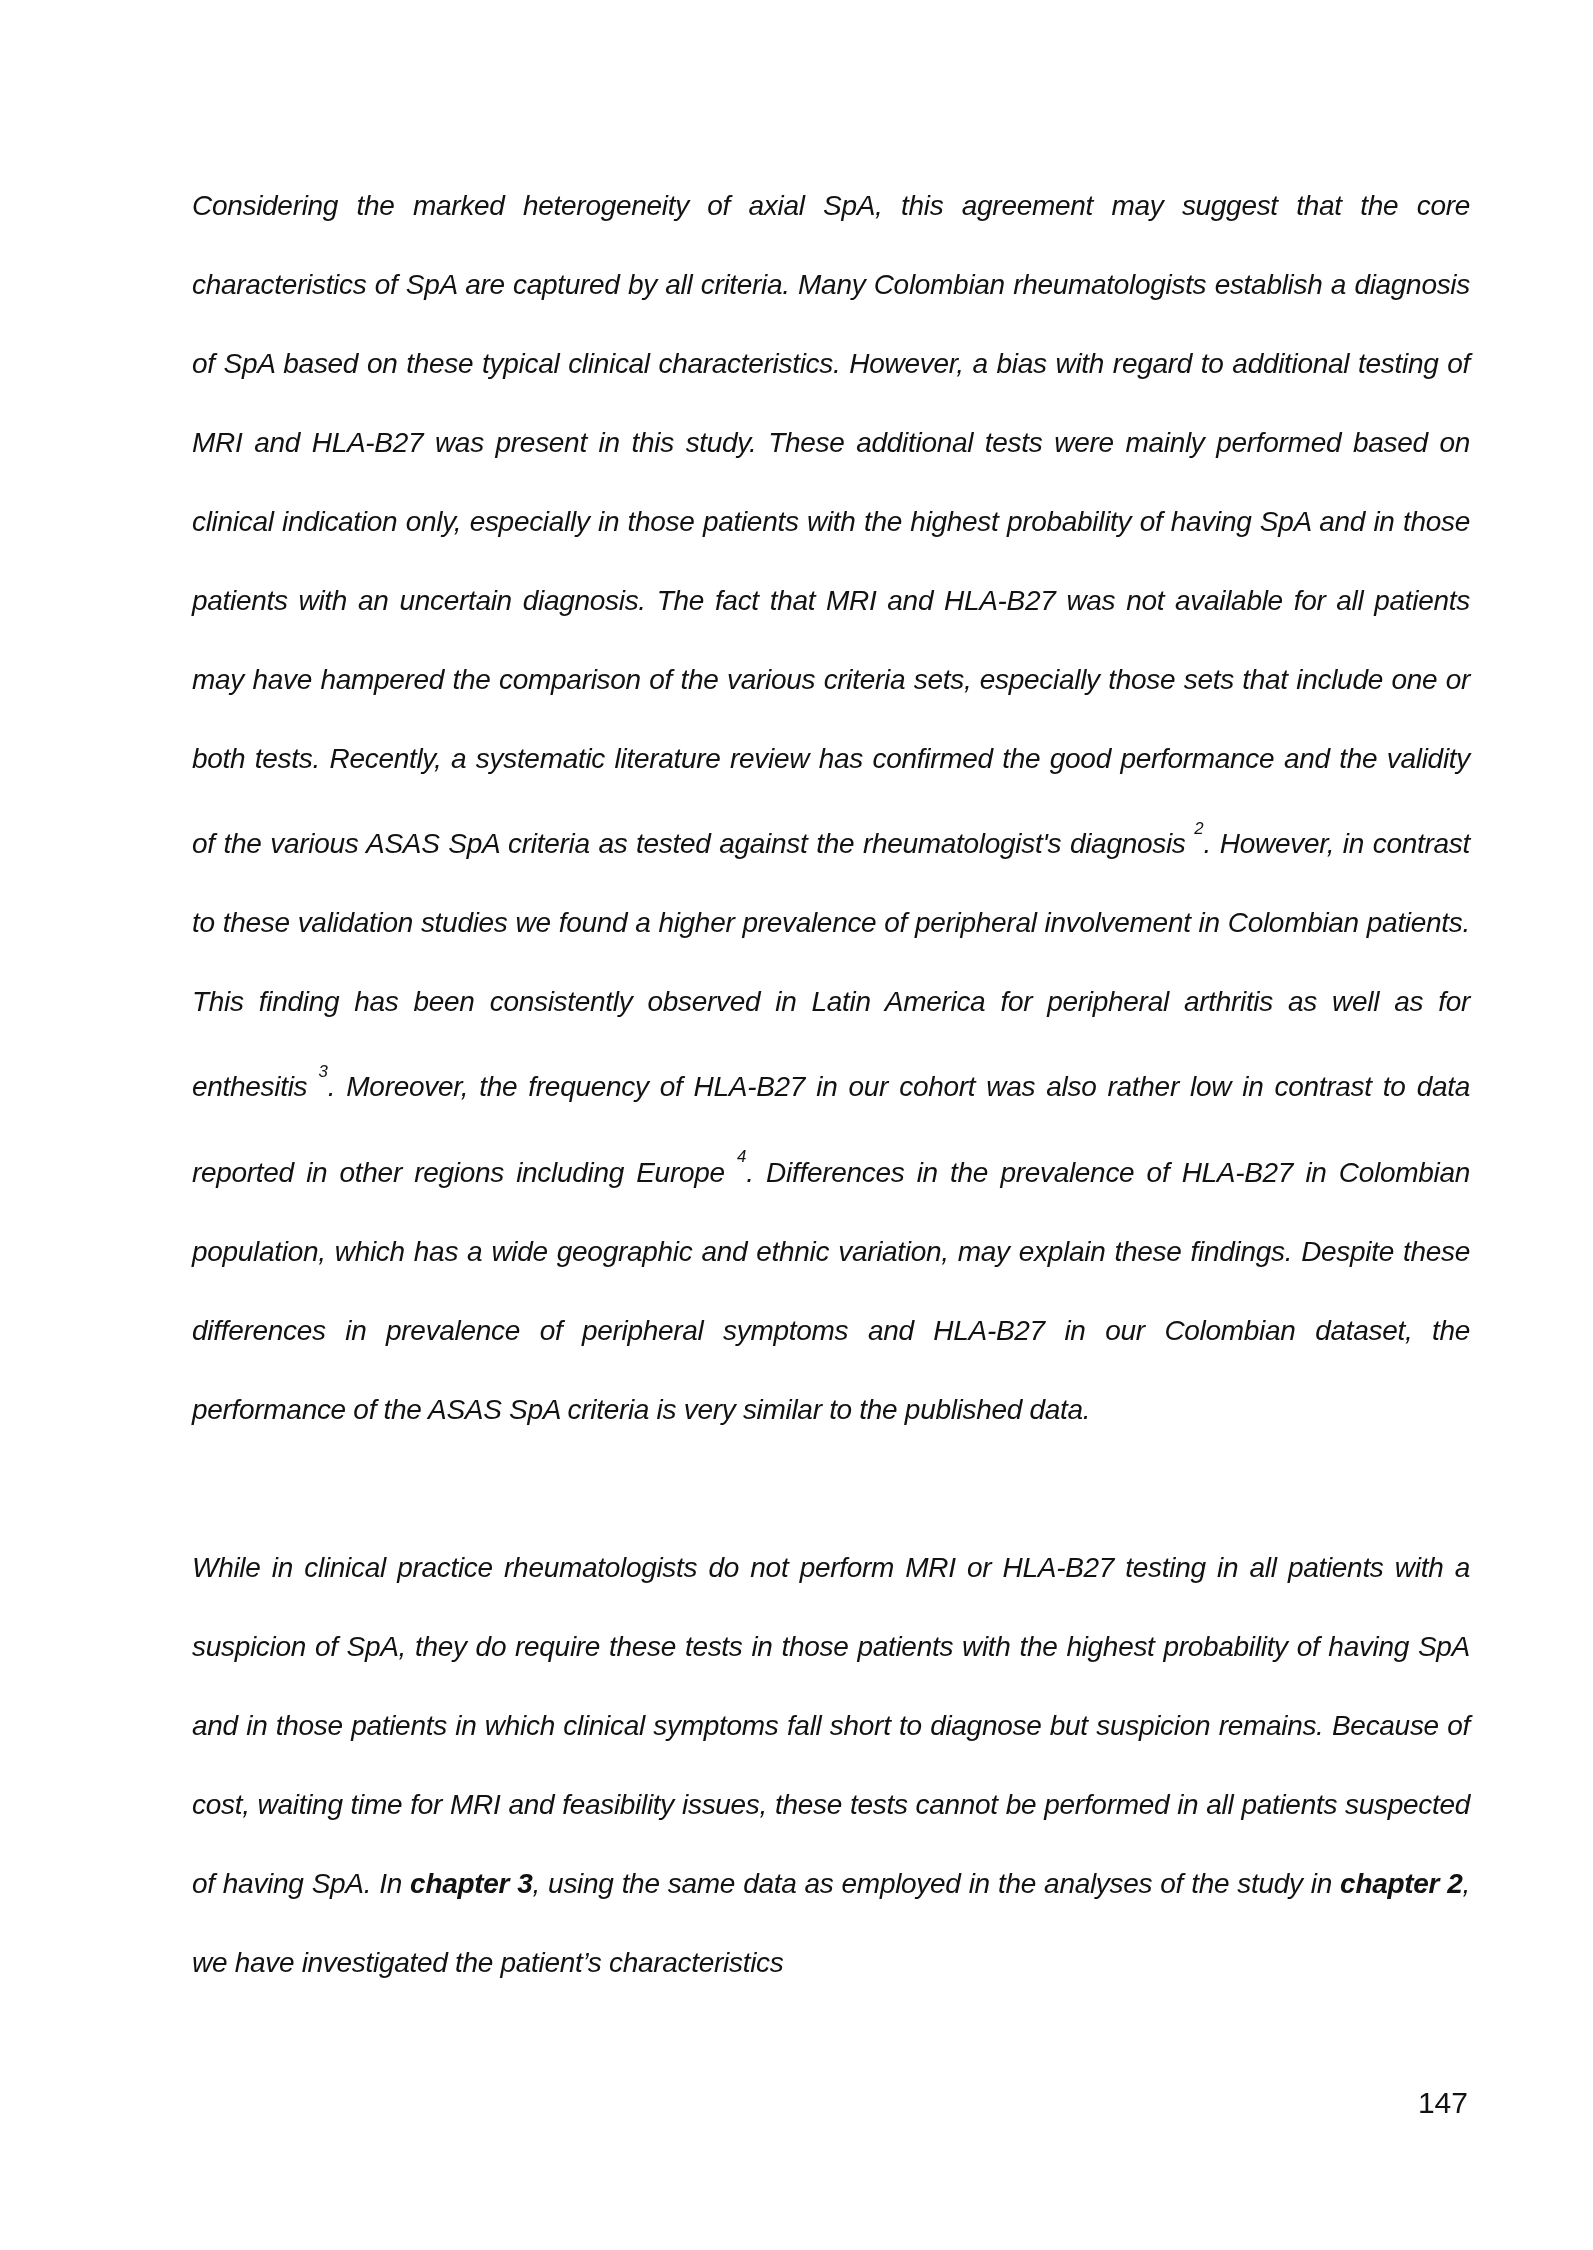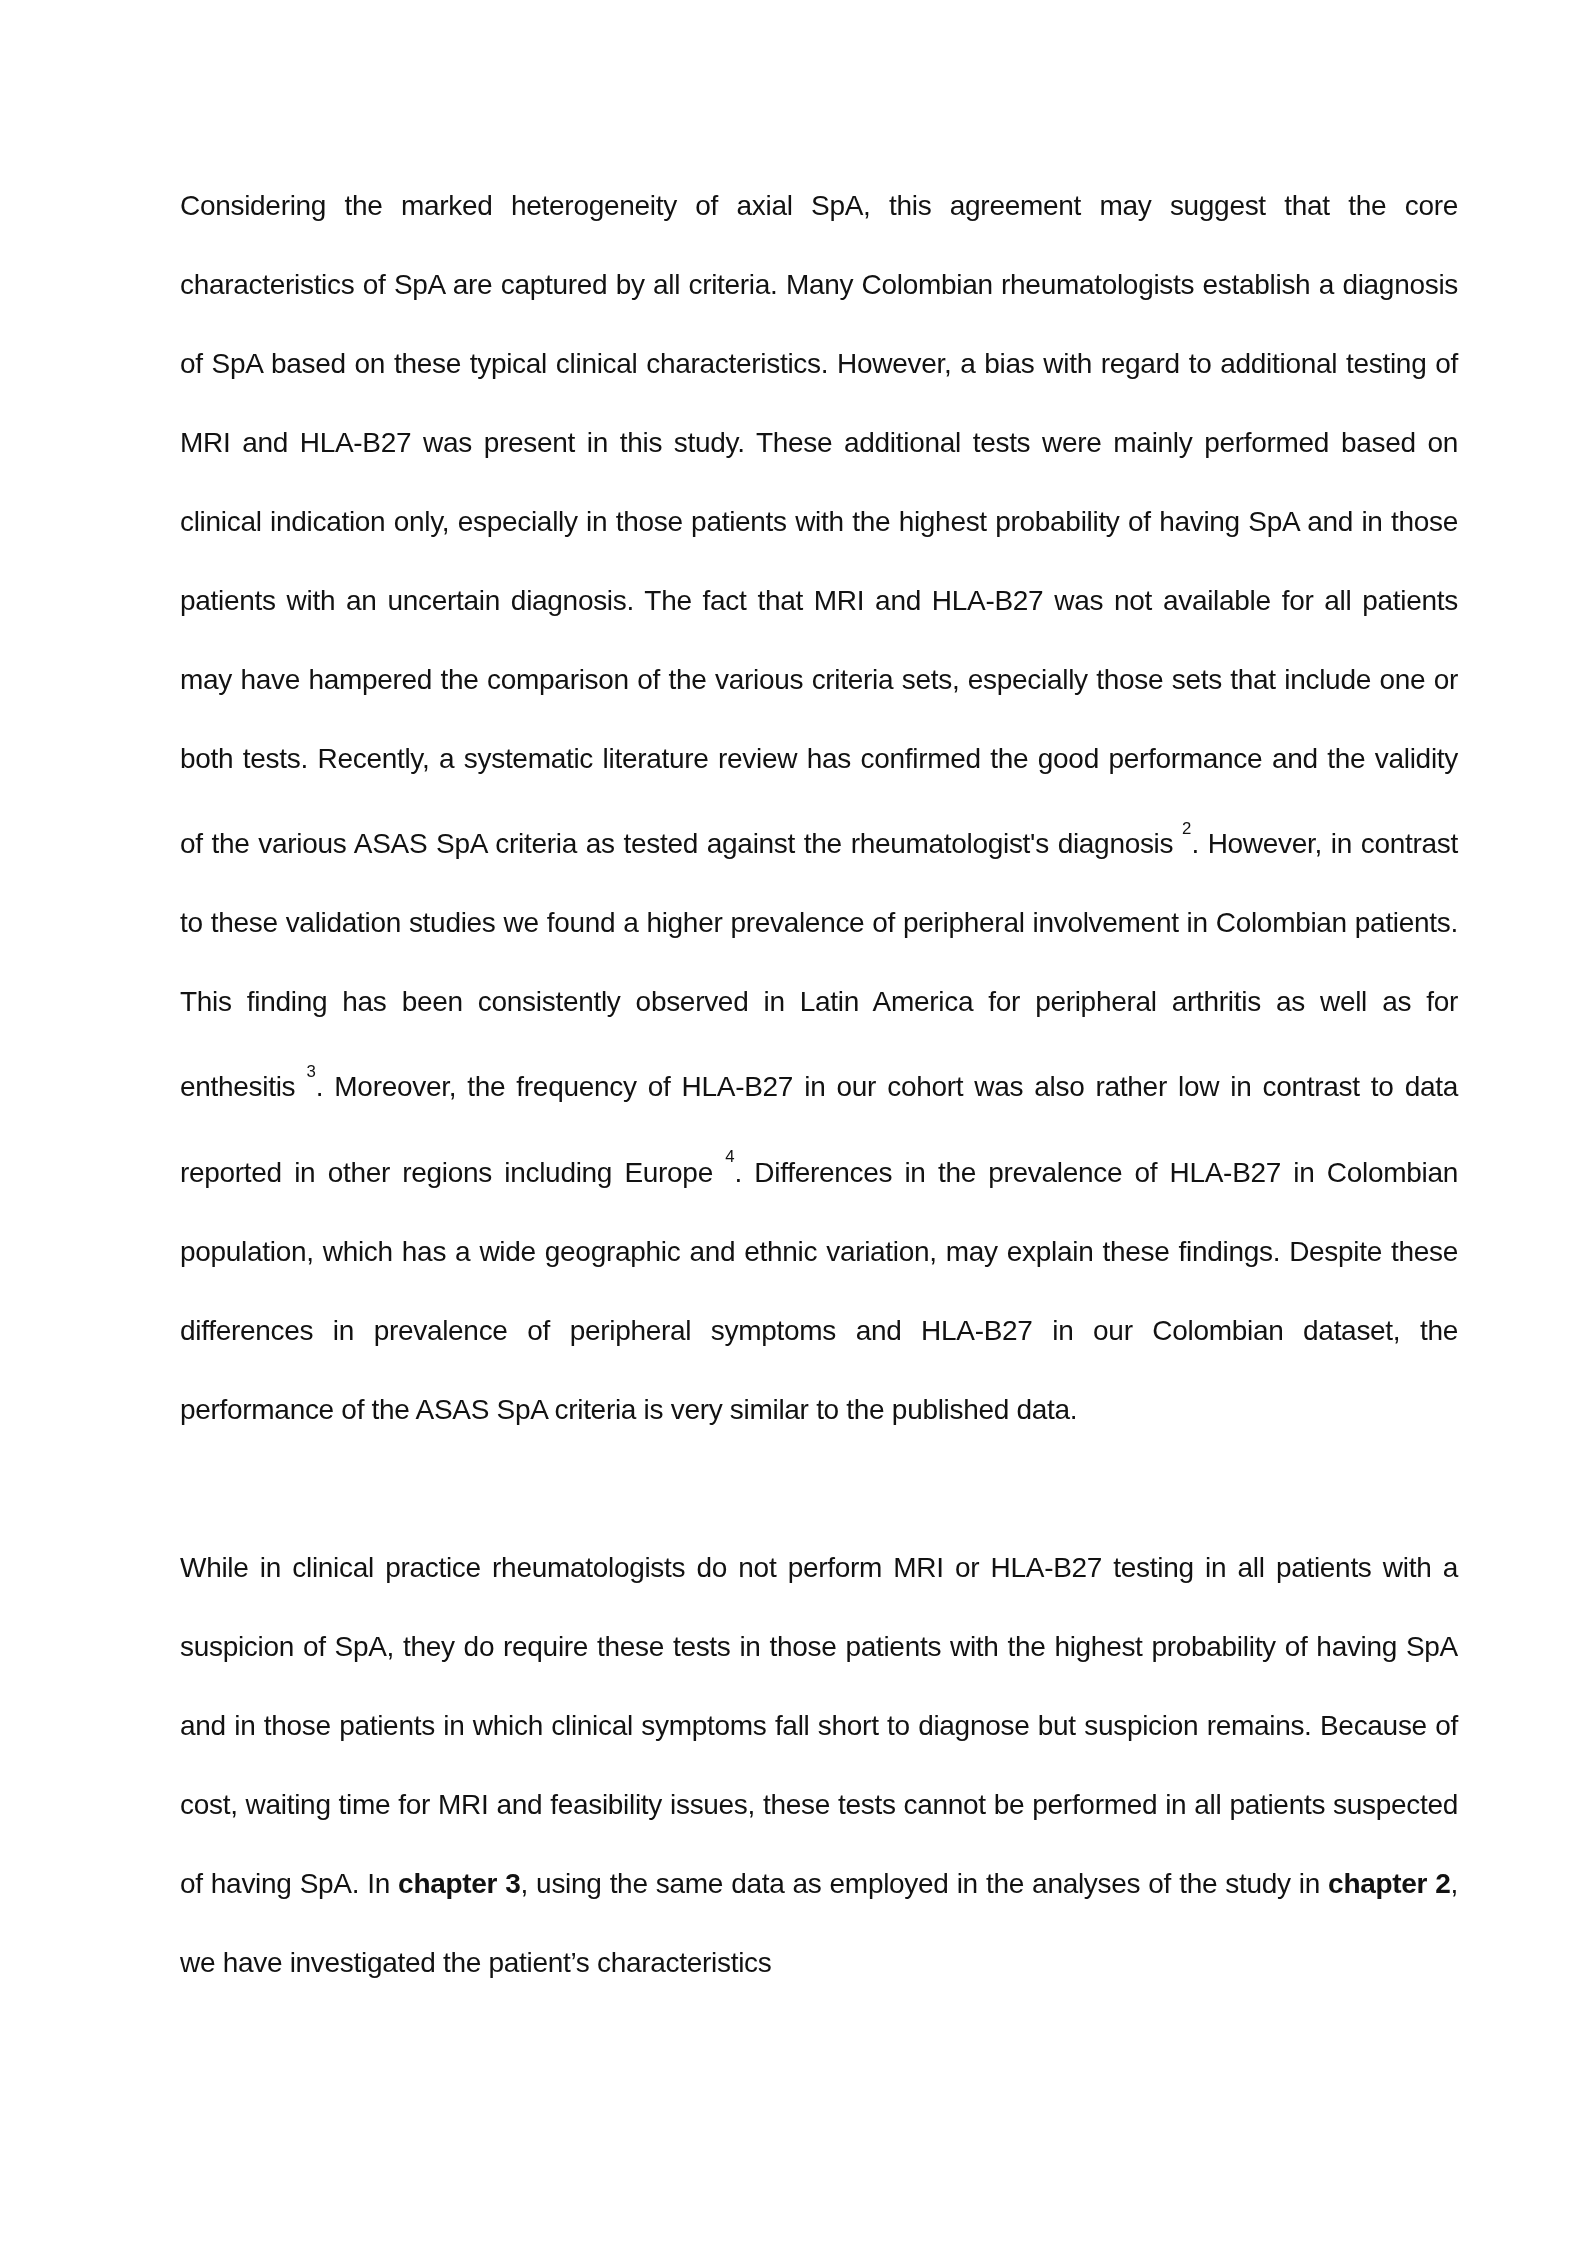--- a/index.html
+++ b/index.html
@@ -14,23 +14,24 @@
     overflow: hidden;
     font-family: "Liberation Sans", sans-serif;
   }
   .page {
     position: absolute;
     inset: 0;
     background: #ffffff;
   }
   .text-block {
     position: absolute;
-    left: 180px;
+    left: 192px;
     top: 166px;
     width: 1278px;
+    font-style: italic;
   }
   p.body-text {
     margin: 0;
     font-size: 28px;
     letter-spacing: -0.3px;
     line-height: 79px;
     color: #121212;
     text-align: justify;
   }
   p.body-text + p.body-text {
@@ -62,14 +63,15 @@
 <div class="page">
 
   <div class="text-block">
 
     <p class="body-text"><span>Considering the marked heterogeneity of axial SpA, this agreement may suggest that the core characteristics of SpA are captured by all criteria. Many Colombian rheumatologists establish a diagnosis of SpA based on these typical clinical characteristics. However, a bias with regard to additional testing of MRI and HLA-B27 was present in this study. These additional tests were mainly performed based on clinical indication only, especially in those patients with the highest probability of having SpA and in those patients with an uncertain diagnosis. The fact that MRI and HLA-B27 was not available for all patients may have hampered the comparison of the various criteria sets, especially those sets that include one or both tests. Recently, a systematic literature review has confirmed the good performance and the validity of the various ASAS SpA criteria as tested against the rheumatologist's diagnosis </span><sup class="ref-sup">2</sup><span>. However, in contrast to these validation studies we found a higher prevalence of peripheral involvement in Colombian patients. This finding has been consistently observed in Latin America for peripheral arthritis as well as for enthesitis </span><sup class="ref-sup">3</sup><span>. Moreover, the frequency of HLA-B27 in our cohort was also rather low in contrast to data reported in other regions including Europe </span><sup class="ref-sup">4</sup><span>. Differences in the prevalence of HLA-B27 in Colombian population, which has a wide geographic and ethnic variation, may explain these findings. Despite these differences in prevalence of peripheral symptoms and HLA-B27 in our Colombian dataset, the performance of the ASAS SpA criteria is very similar to the published data.</span></p>
 
     <p class="body-text"><span>While in clinical practice rheumatologists do not perform MRI or HLA-B27 testing in all patients with a suspicion of SpA, they do require these tests in those patients with the highest probability of having SpA and in those patients in which clinical symptoms fall short to diagnose but suspicion remains. Because of cost, waiting time for MRI and feasibility issues, these tests cannot be performed in all patients suspected of having SpA. In </span><span class="bold-run">chapter 3</span><span>, using the same data as employed in the analyses of the study in </span><span class="bold-run">chapter 2</span><span>, we have investigated the patient’s characteristics</span></p>
 
   </div>
 
+  <div class="page-number">147</div>
 
 </div>
 
 </body></html>

